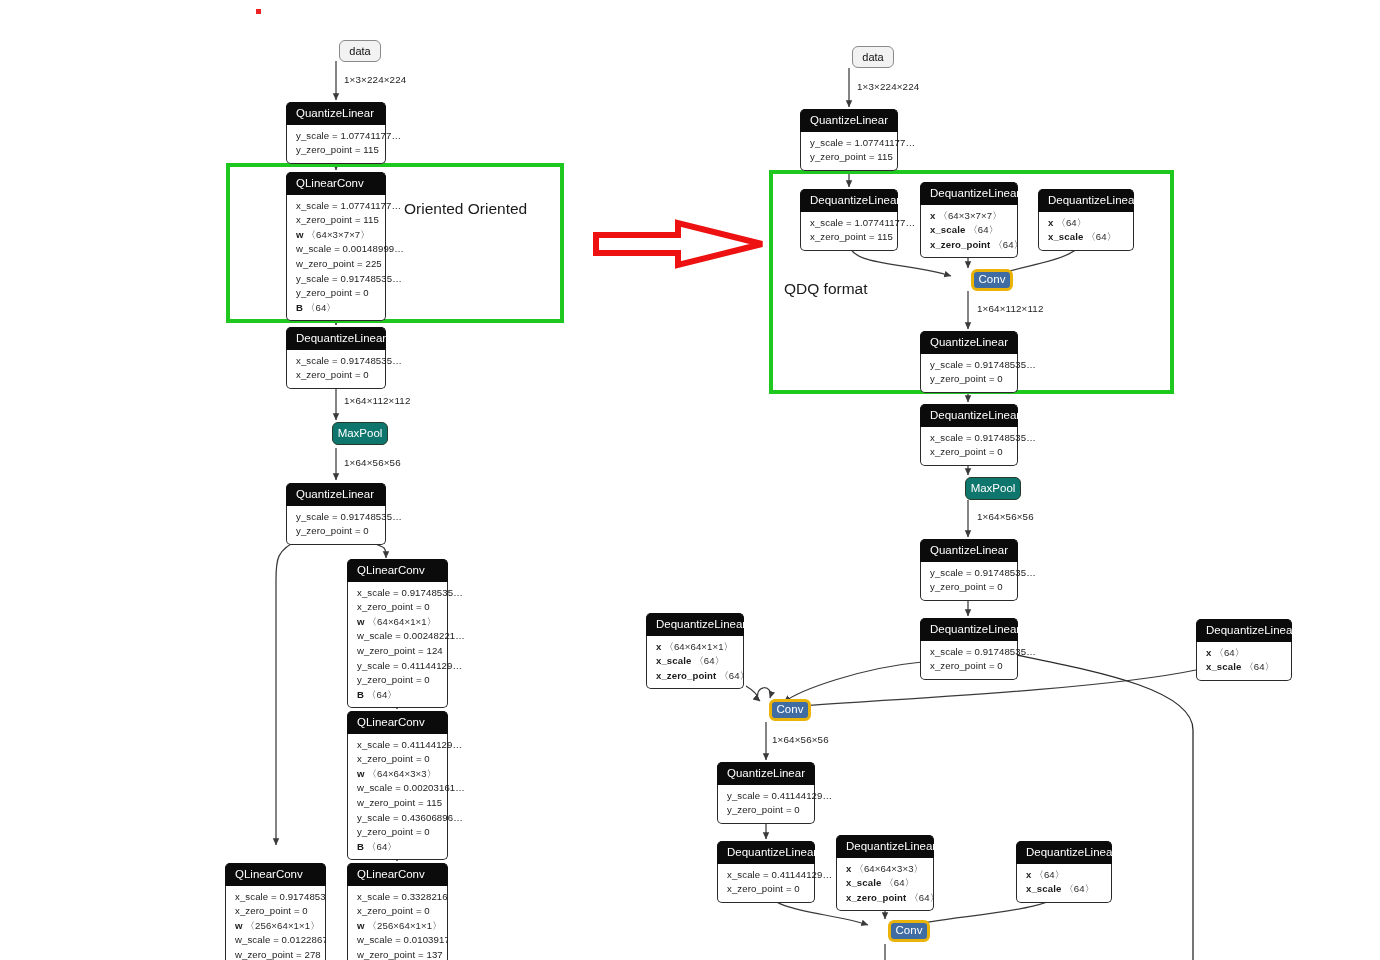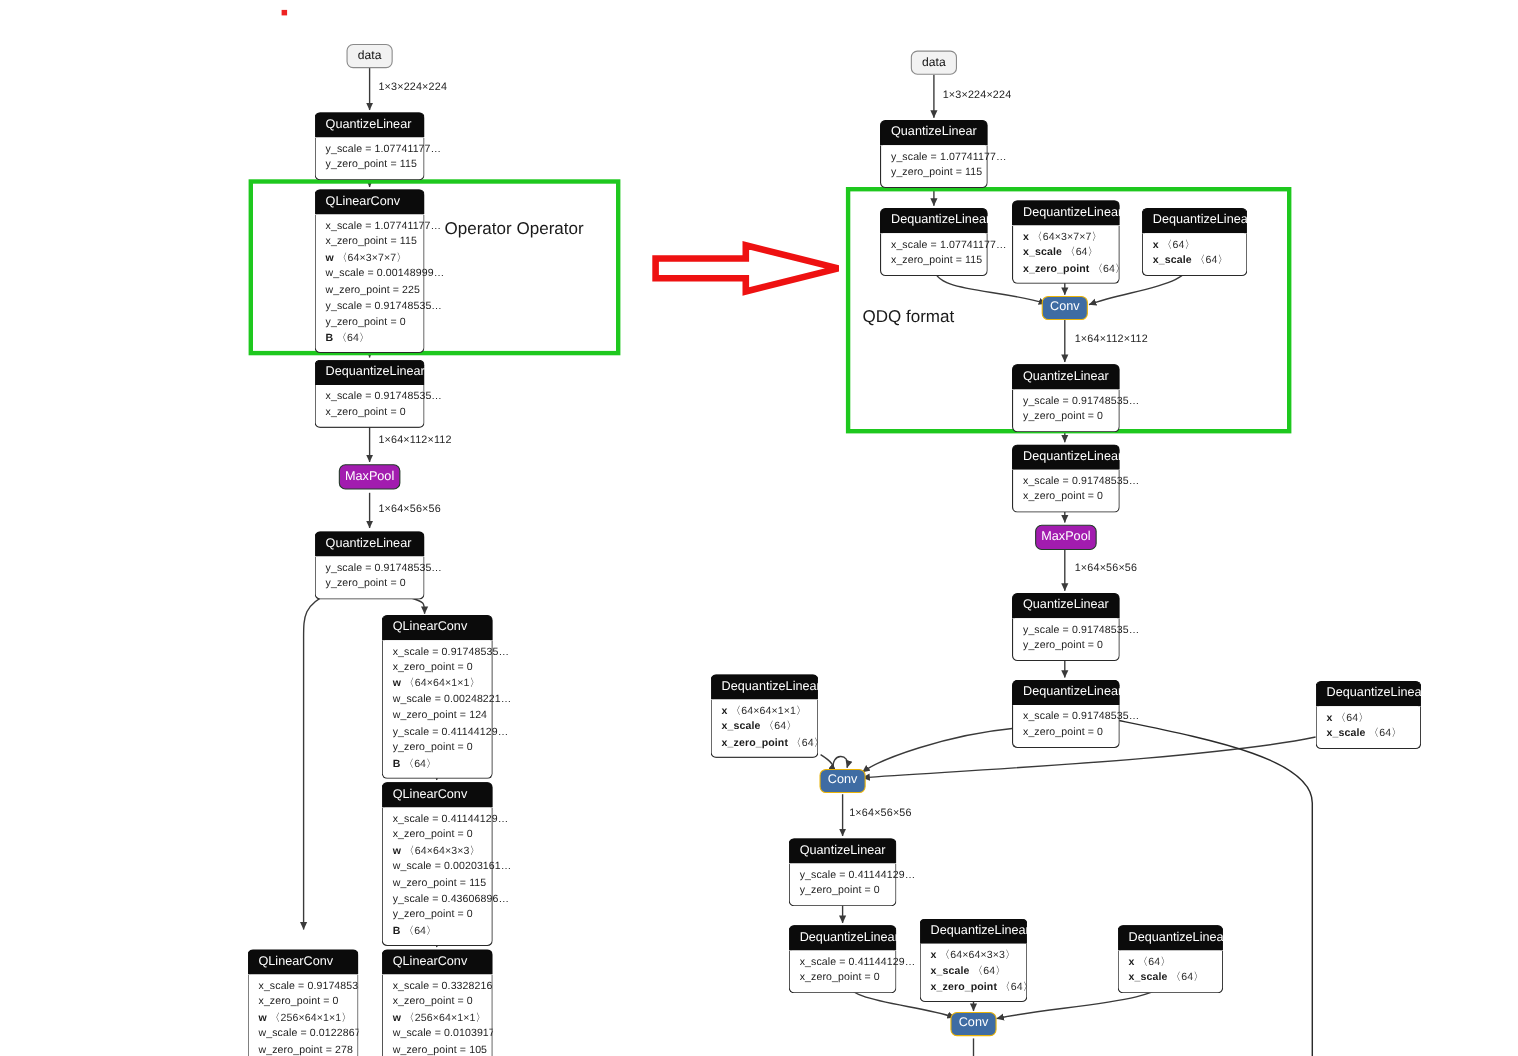--- a/index.html
+++ b/index.html
@@ -26,26 +26,26 @@
     letter-spacing:.1px;
   }
   .node .row .k{font-weight:400;}
   .node .row.b .k{font-weight:700;}
   .node .row .dim{color:#2b2b2b;}
 
   
   .pill{
     position:absolute;box-sizing:border-box;border-radius:6px;
     font-size:11.5px;line-height:1;display:flex;align-items:center;
-    justify-content:center;white-space:nowrap;
+    justify-content:center;white-space:nowrap;margin-left:24px;
   }
   .pill.io{background:#f2f2f2;border:1px solid #8a8a8a;color:#111;
     font-size:11px;}
-  .pill.pool{background:#a21caf;border:1px solid #233b28;color:#fff;}
-  .pill.conv{background:#3f6ca3;border:1px solid #eab308;color:#fff;}
+  .pill.pool{background:#0f766e;border:1px solid #233b28;color:#fff;}
+  .pill.conv{background:#3f6ca3;border:3px solid #eab308;color:#fff;}
 
   
   .elabel{position:absolute;font-size:9.8px;color:#242424;white-space:nowrap;
     letter-spacing:.15px;}
   .gbox{position:absolute;box-sizing:border-box;border:4px solid #1ec81e;
     background:transparent;}
 
   
   .caption{position:absolute;font-size:15.5px;color:#1a1a1a;white-space:nowrap;}
 
@@ -125,21 +125,21 @@
     <path class="ln" d="M758,700 C754,684 774,684 770,698" marker-end="url(#ah)"></path>
   </svg>
 
   <div class="gbox" style="left:226px;top:163px;width:338px;height:160px;"></div>
   <div class="gbox" style="left:769px;top:170px;width:405px;height:224px;"></div>
 
   <svg style="position:absolute;left:592px;top:219px;width:176px;height:50px;">
     <polygon points="4,16 86,16 86,4 170,25 86,46 86,34 4,34" fill="#ffffff" stroke="#ee1111" stroke-width="6" stroke-linejoin="miter"></polygon>
   </svg>
 
-  <div class="caption" style="left:404px;top:200px;">Operator Operator</div>
+  <div class="caption" style="left:404px;top:200px;">Oriented Oriented</div>
   <div class="caption" style="left:784px;top:280px;">QDQ format</div>
 
   <div class="pill io" style="left:315px;top:40px;width:42px;height:22px;">
     <span>data</span>
   </div>
   <div class="elabel" style="left:344px;top:74px;">1×3×224×224</div>
 
   <div class="node" style="left:286px;top:102px;width:100px;">
     <div class="hdr">QuantizeLinear</div>
     <div class="body">
@@ -226,21 +226,21 @@
     </div>
   </div>
 
   <div class="node" style="left:347px;top:863px;width:101px;overflow:hidden;height:97px;">
     <div class="hdr">QLinearConv</div>
     <div class="body">
       <div class="row"><span class="k">x_scale = 0.33282160…</span></div>
       <div class="row"><span class="k">x_zero_point = 0</span></div>
       <div class="row b"><span class="k">w</span> <span class="dim">〈256×64×1×1〉</span></div>
       <div class="row"><span class="k">w_scale = 0.01039173…</span></div>
-      <div class="row"><span class="k">w_zero_point = 105</span></div>
+      <div class="row"><span class="k">w_zero_point = 137</span></div>
 
     </div>
   </div>
 
   <div class="pill io" style="left:828px;top:46px;width:42px;height:22px;">
     <span>data</span>
   </div>
   <div class="elabel" style="left:857px;top:81px;">1×3×224×224</div>
 
   <div class="node" style="left:800px;top:109px;width:98px;">

